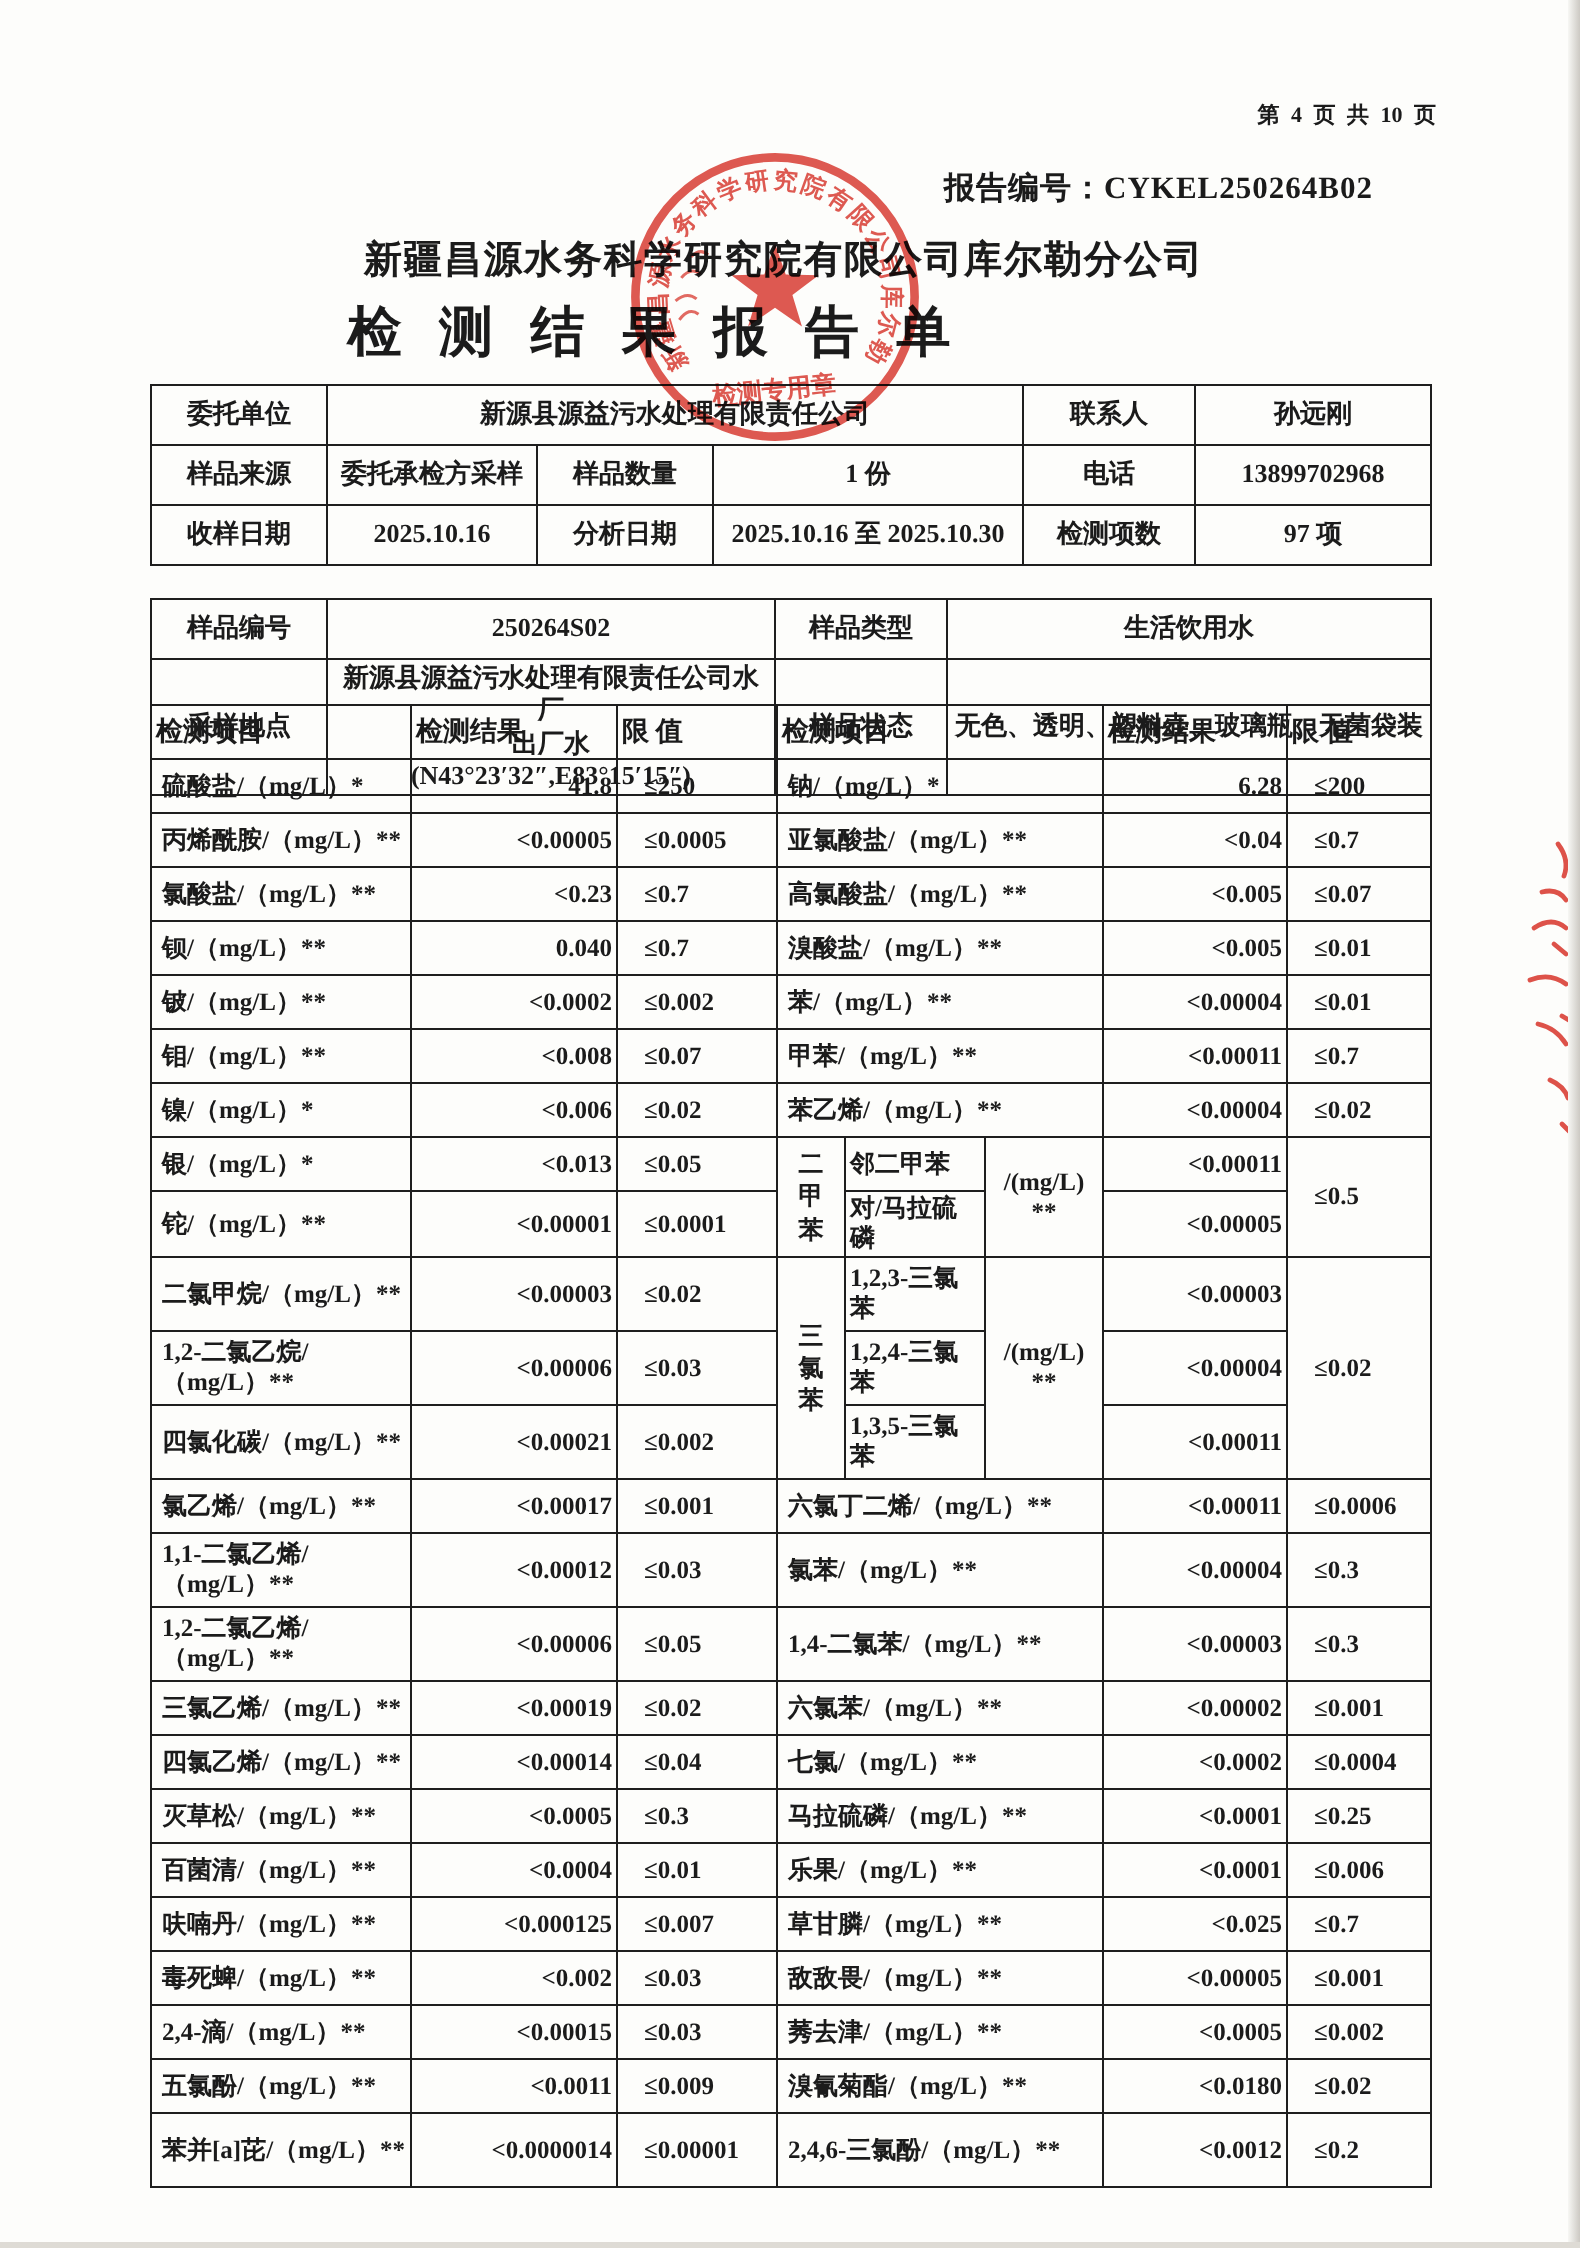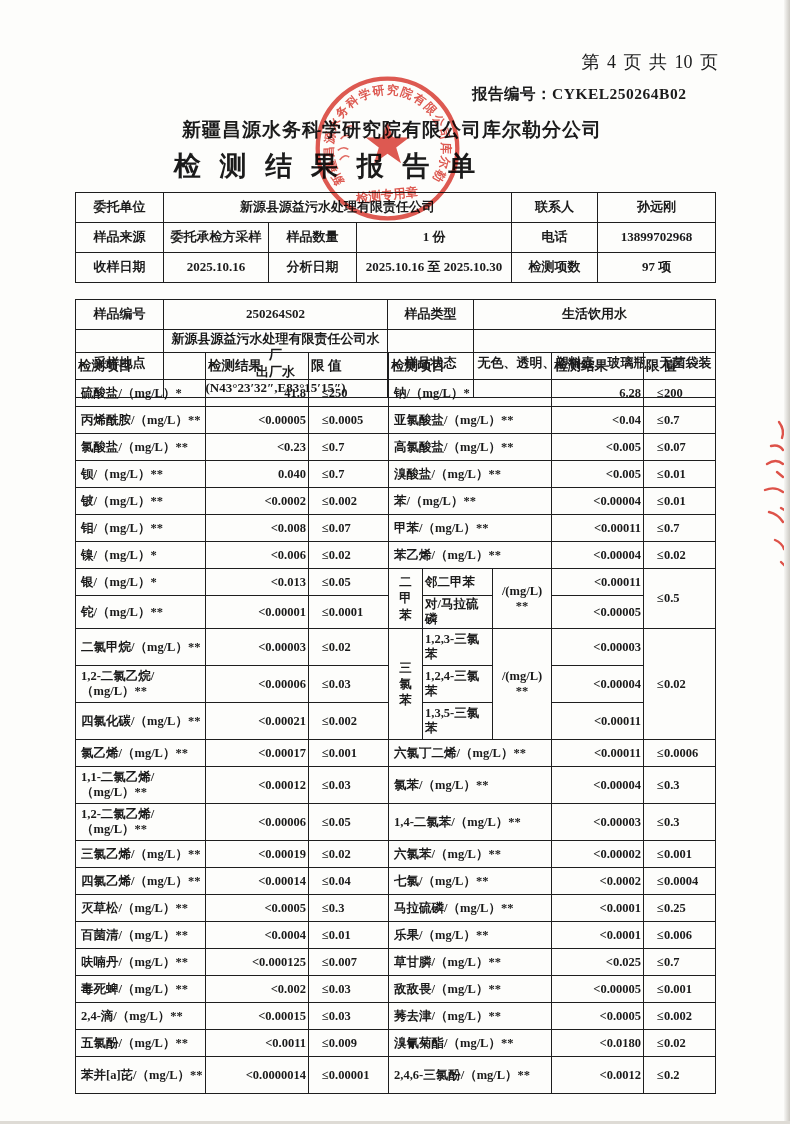--- a/index.html
+++ b/index.html
@@ -1,20 +1,20 @@
 <!DOCTYPE html>
 <html><head>
 <meta charset="utf-8">
 <style>
   html,body{margin:0;padding:0;}
   body{width:790px;height:1124px;overflow:hidden;background:#ffffff;
        font-family:"Liberation Serif","DejaVu Serif",serif;color:#1b1b1b;}
   .sheet{position:relative;width:790px;height:1124px;background:#fdfdfb;}
 
-  .page-indicator{position:absolute;top:50px;right:72px;font-size:18px;font-weight:400;word-spacing:3px;}
+  .page-indicator{position:absolute;top:50px;right:72px;font-size:11px;font-weight:700;word-spacing:3px;}
   .report-no{position:absolute;top:84px;left:472px;font-size:15.5px;font-weight:700;letter-spacing:.5px;}
   .company{position:absolute;top:117px;left:0;width:784px;text-align:center;font-size:19px;font-weight:700;letter-spacing:1px;}
   .title{position:absolute;top:148px;left:0;width:652px;text-align:center;font-size:27px;font-weight:700;letter-spacing:3px;word-spacing:6px;}
 
   table{border-collapse:collapse;table-layout:fixed;position:absolute;left:75px;width:640px;background:transparent;}
   td,th{border:1px solid #1e1e1e;overflow:hidden;font-weight:600;}
   #infoA{top:192px;}
   #infoB{top:299px;}
   #main{top:352px;}
   #infoA td,#infoB td{height:27px;text-align:center;font-size:13px;padding:1px 3px;line-height:1.25;}

